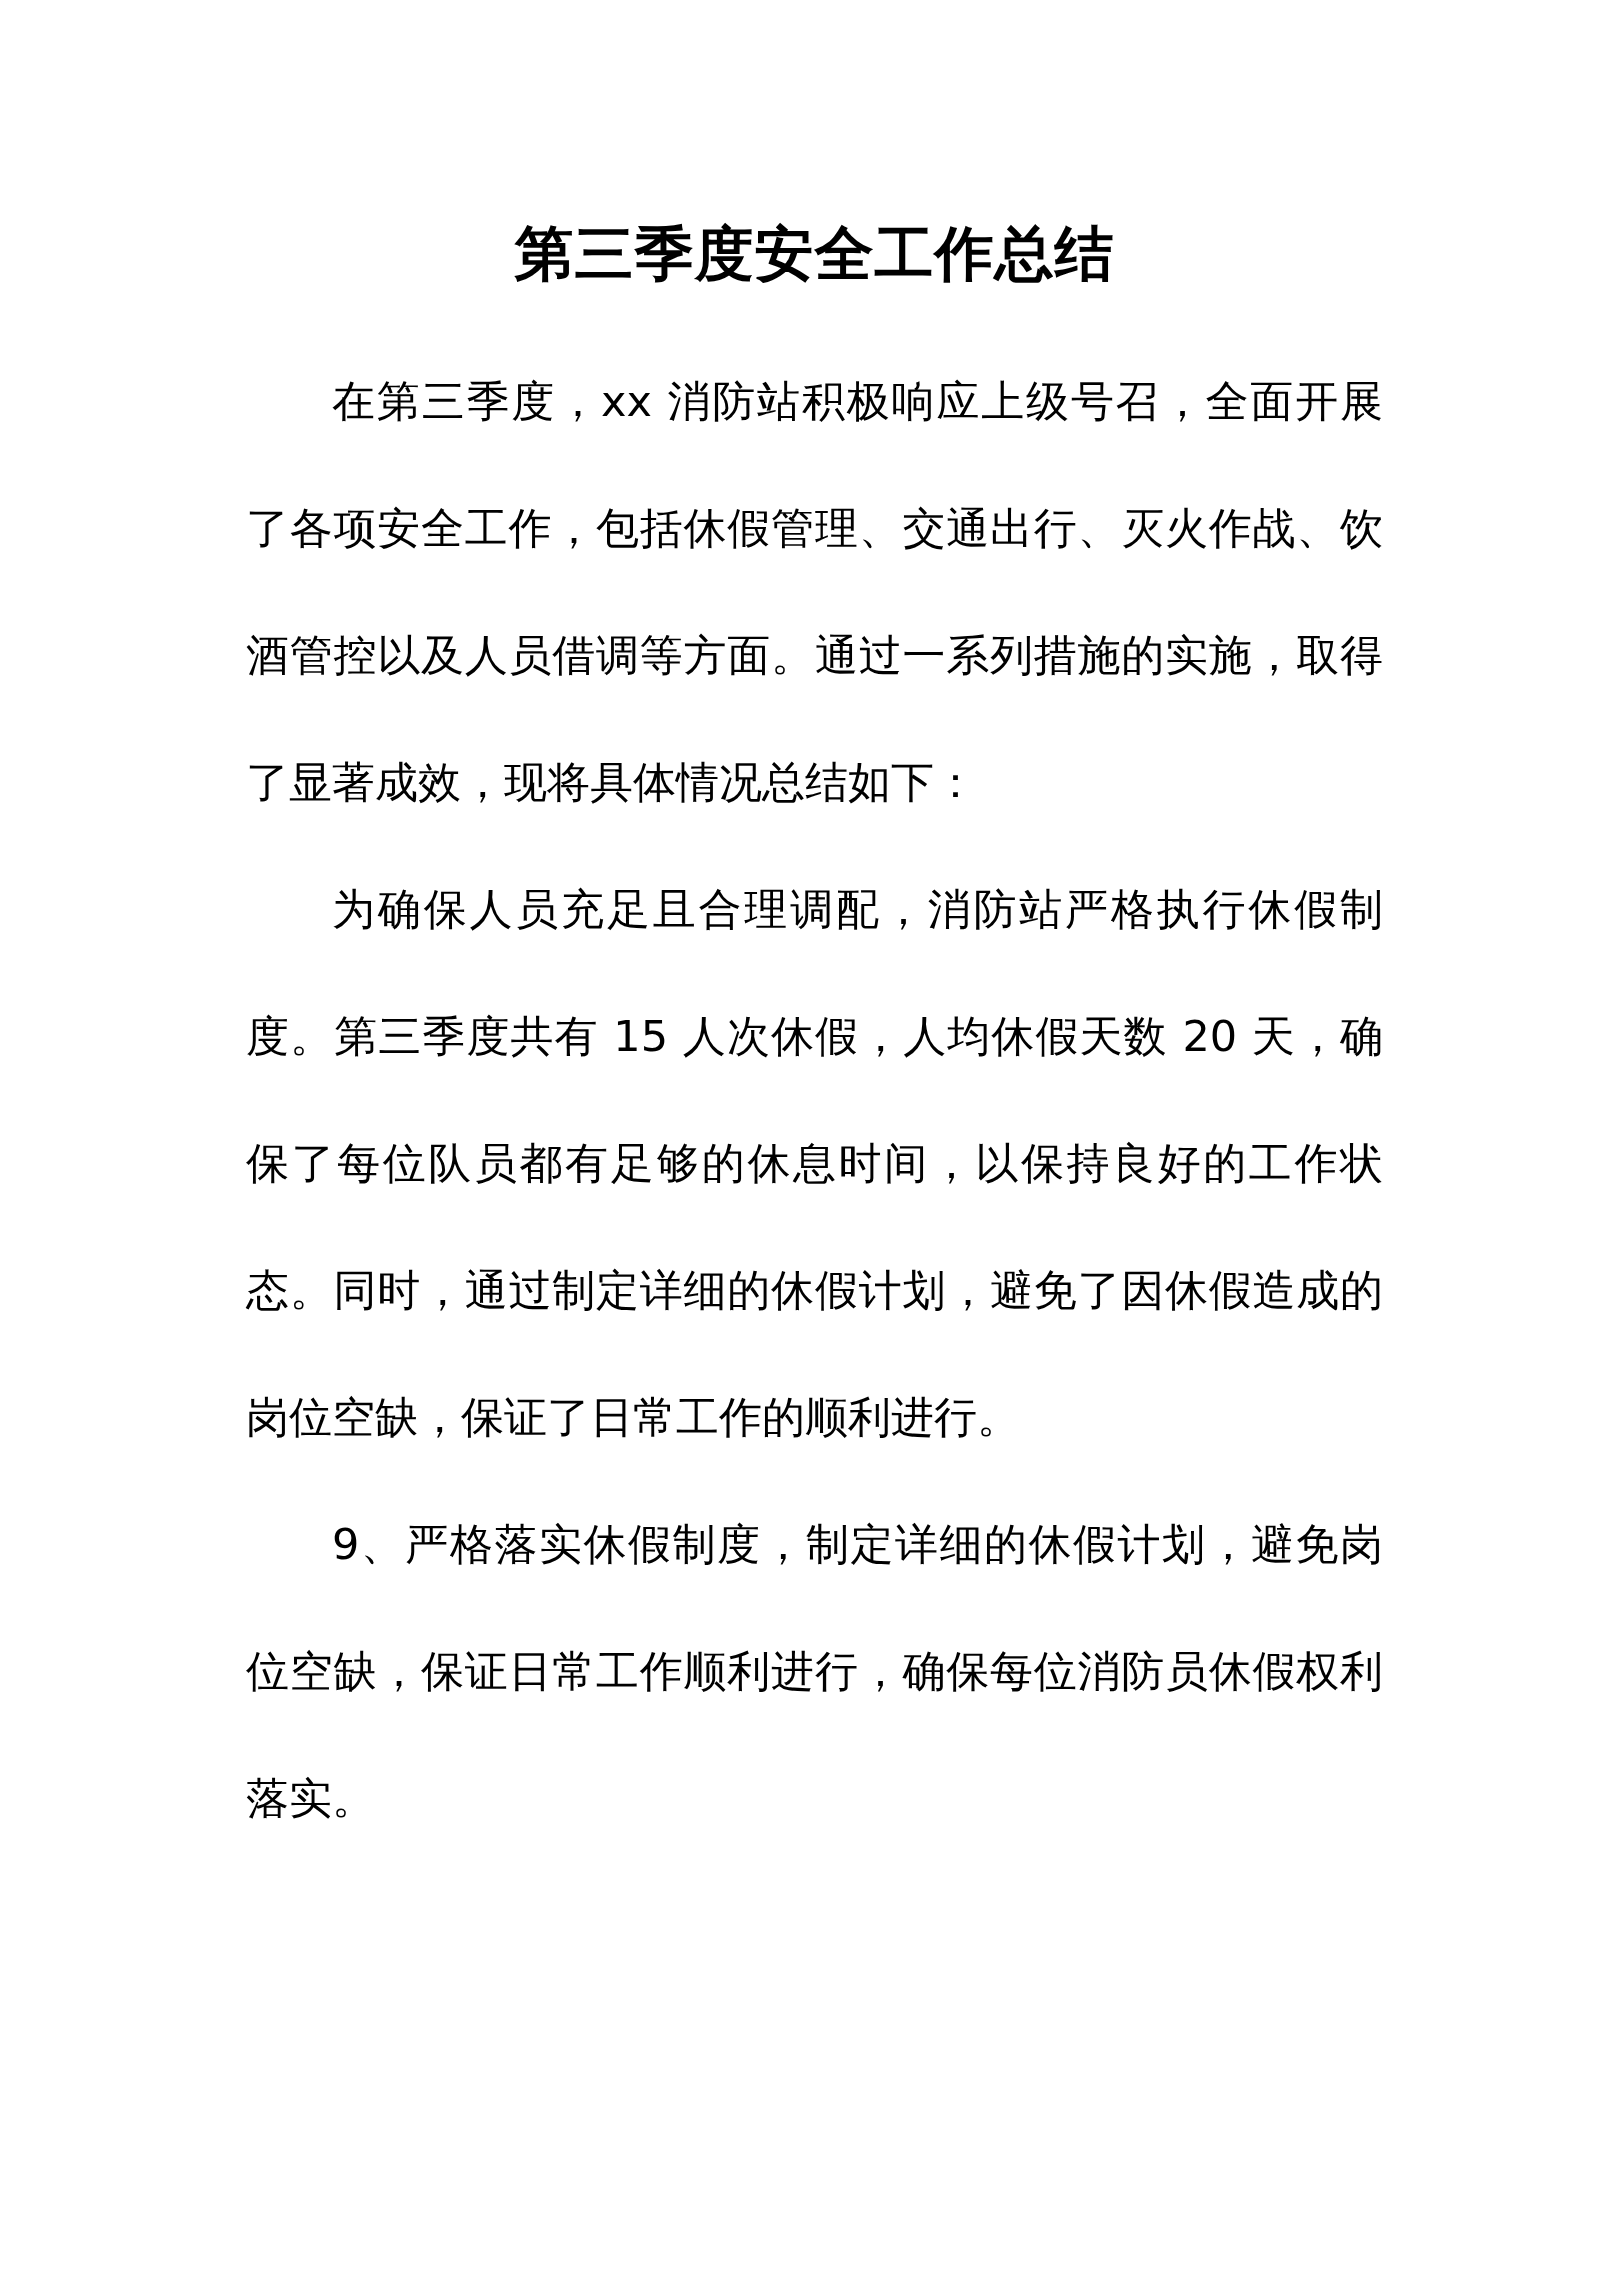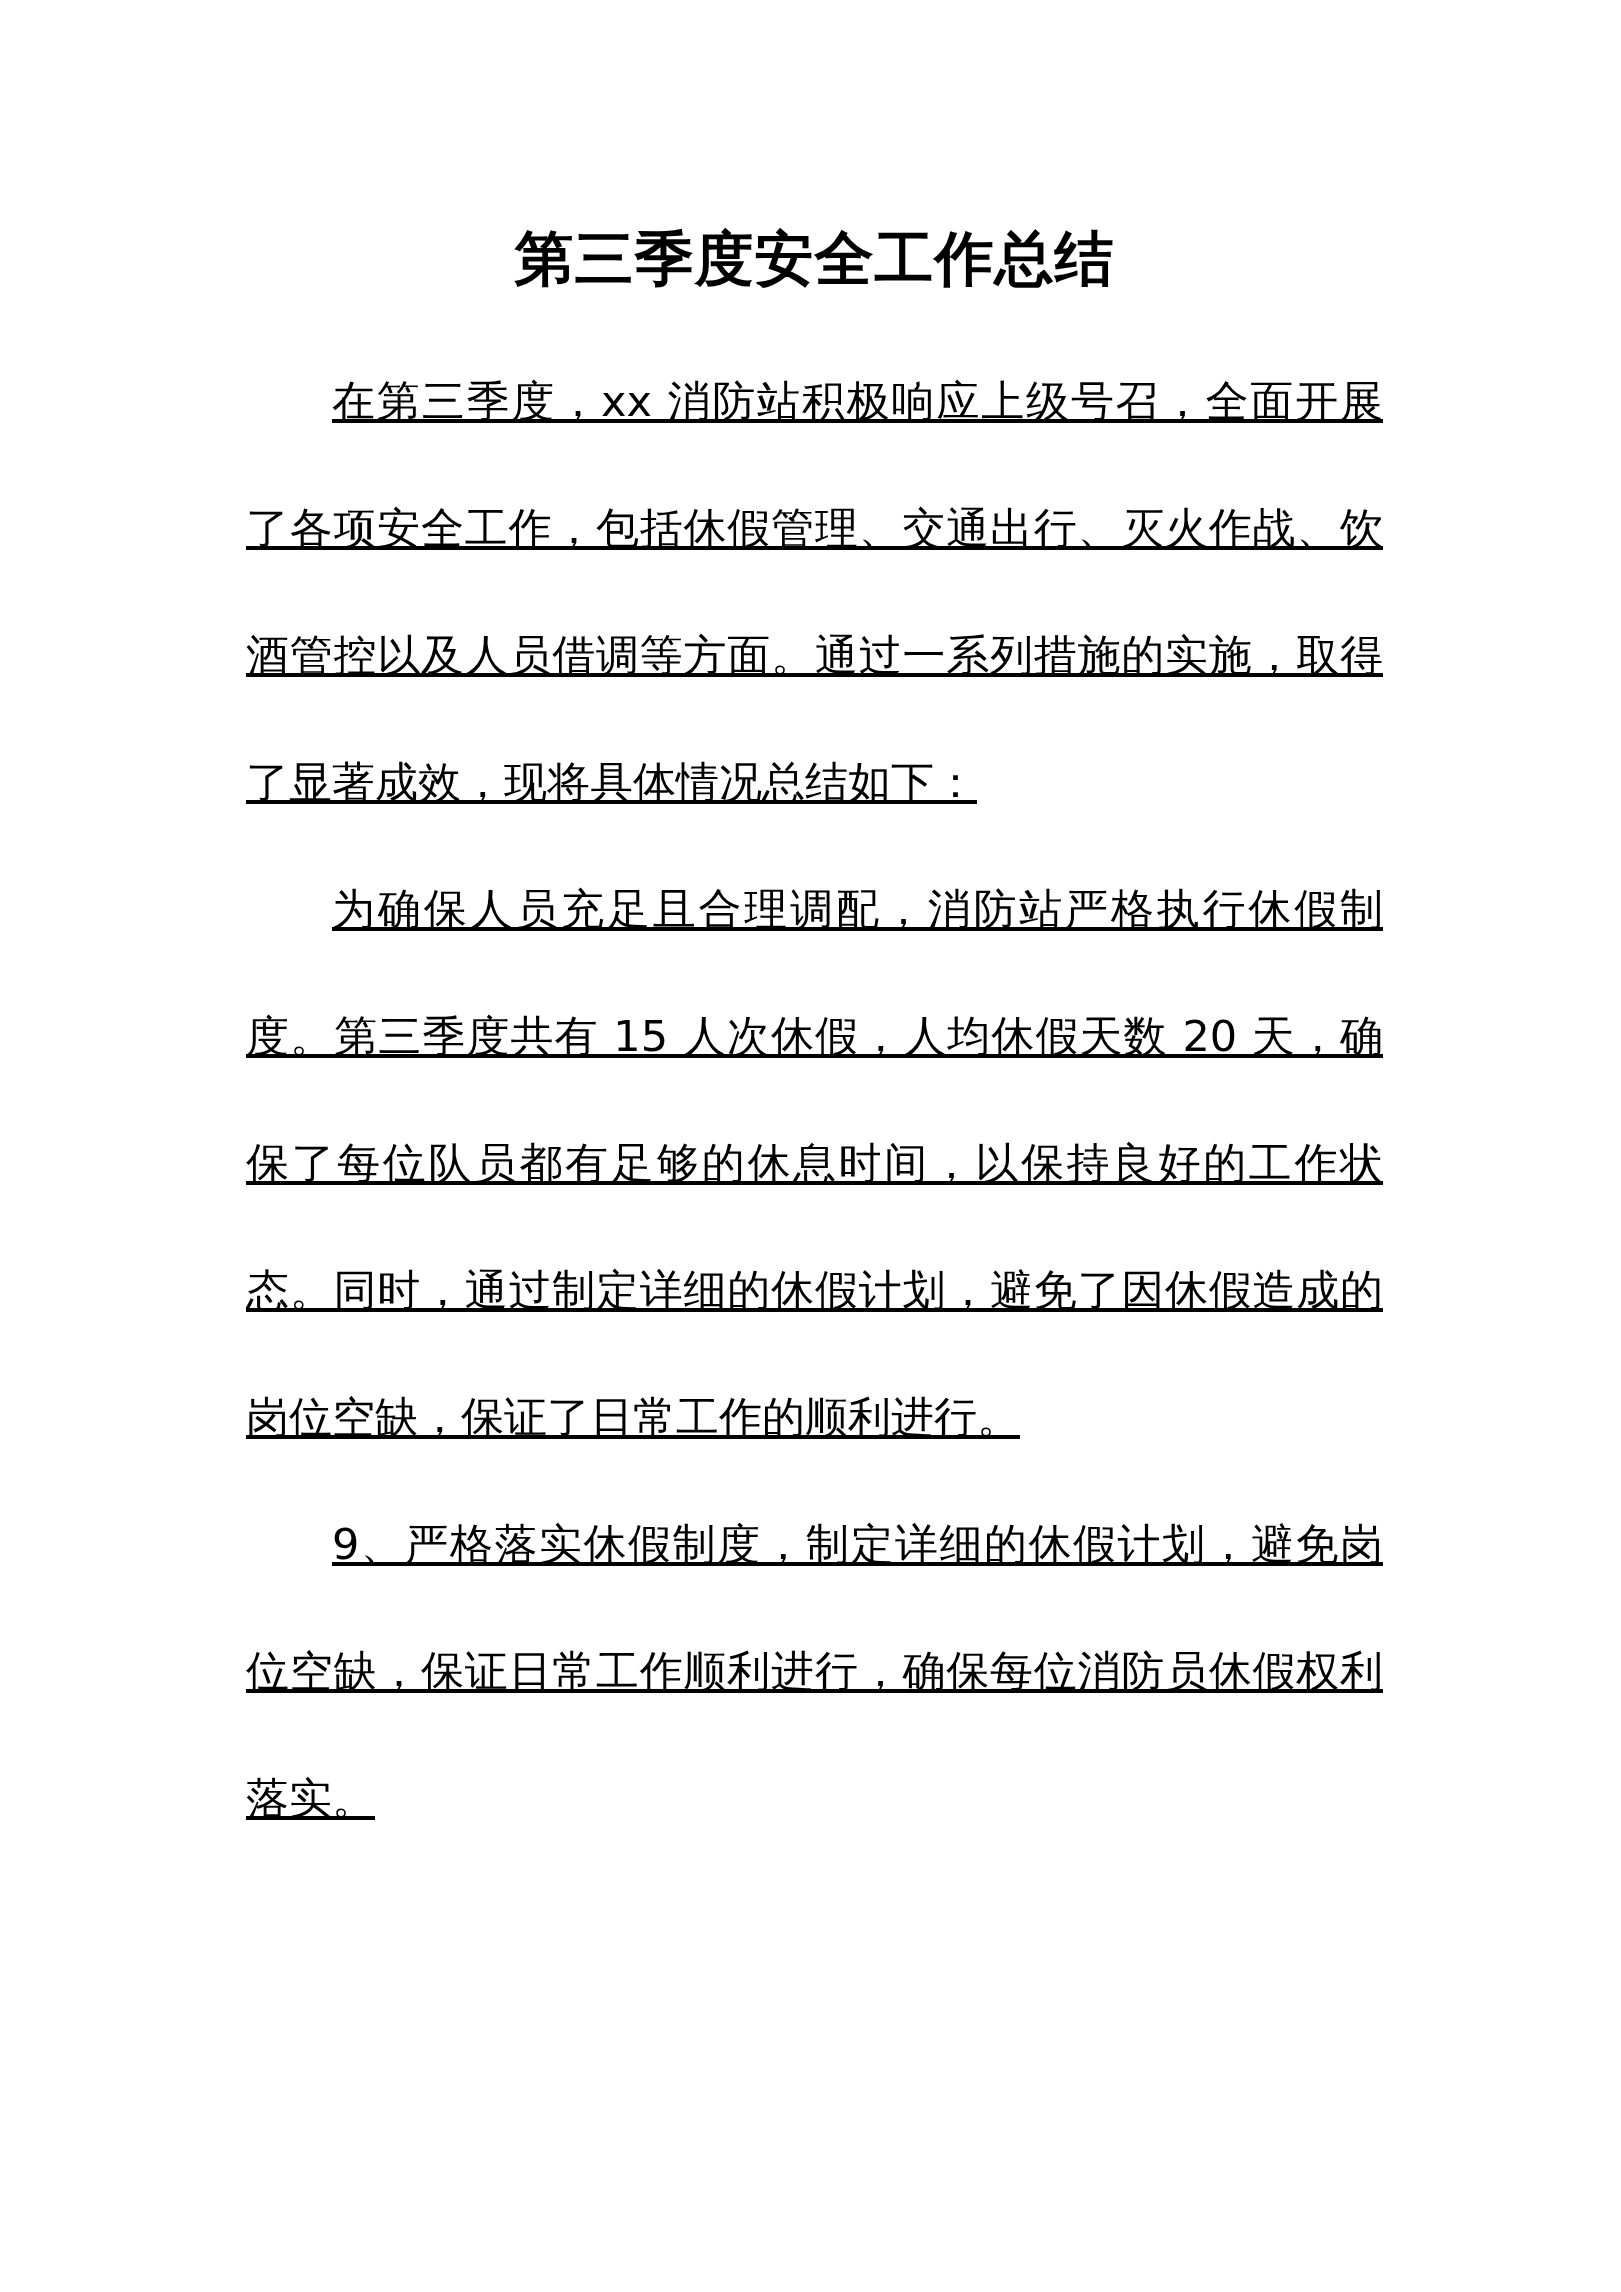--- a/index.html
+++ b/index.html
@@ -1,28 +1,28 @@
 <!DOCTYPE html>
 <html><head>
 <meta charset="utf-8">
 <style>
   html, body { margin: 0; padding: 0; background: #ffffff; }
   body { width: 1621px; height: 2293px; position: relative; overflow: hidden; color: #000; }
   .page { position: absolute; left: 246px; top: 0; width: 1137px; }
   .title {
     position: absolute; left: 0; width: 1137px; top: 218px;
     text-align: center;
-    font-family: Liberation Serif, serif;
+    font-family: Liberation Mono, monospace;
     font-size: 59px; font-weight: bold; line-height: 82px; letter-spacing: 1px;
   }
   .body {
     position: absolute; left: 0; top: 338px; width: 1137px;
     font-family: "DejaVu Sans", "Liberation Sans", sans-serif;
     font-size: 43px; line-height: 127px;
-    text-align: justify; text-justify: inter-character; text-decoration: underline;
+    text-align: justify; text-justify: inter-character;
   }
   .body p { margin: 0; text-indent: 86px; }
   .body p.h { font-weight: bold; }
 </style>
 </head>
 <body>
 
 <div class="page">
   <div class="title">第三季度安全工作总结</div>
   <div class="body">

